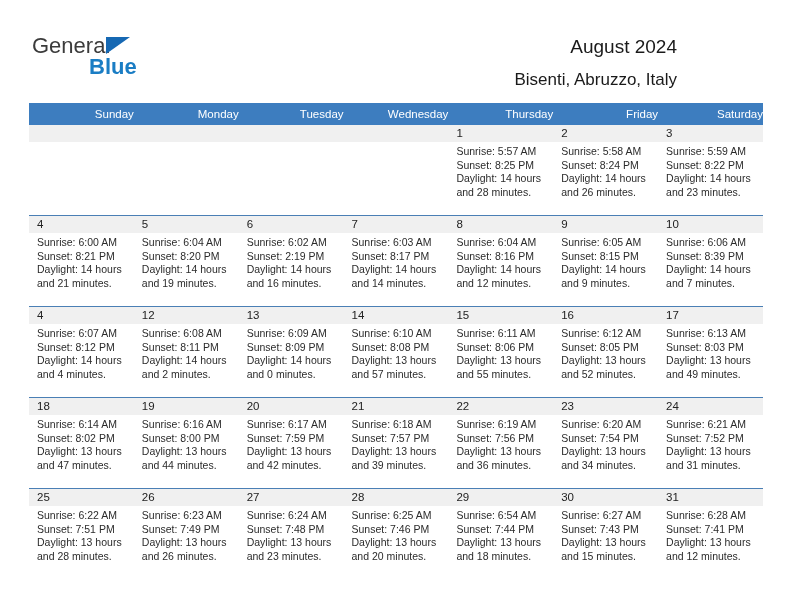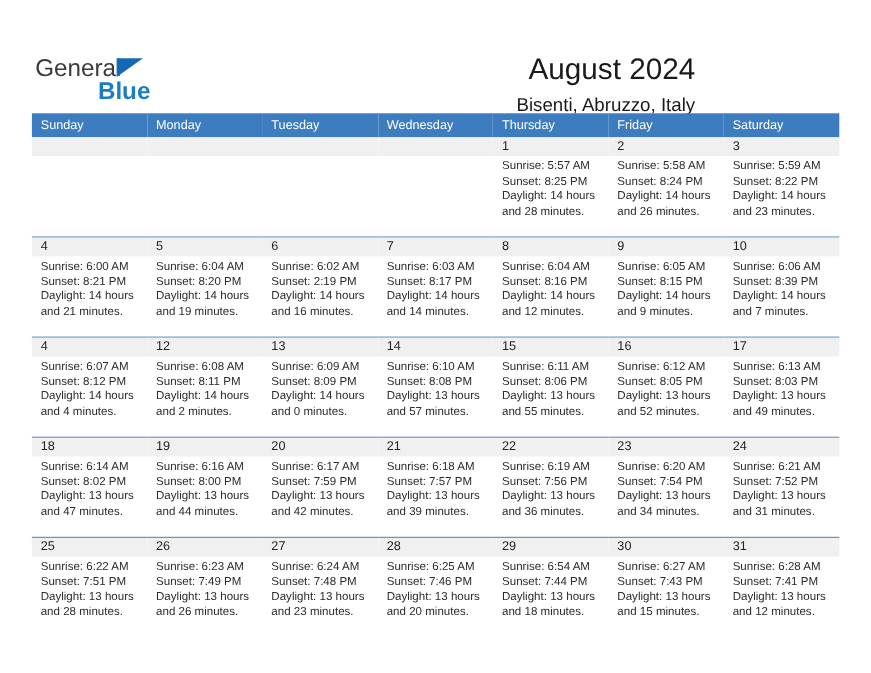--- a/index.html
+++ b/index.html
@@ -18,23 +18,24 @@
     position: relative;
     width: 792px;
     height: 612px;
     box-sizing: border-box;
   }
 
   
   .header {
     position: absolute;
     left: 0;
-    top: 16px;
+    top: 0;
     width: 668px;
     height: 100px;
+    padding-left: 45px;
   }
   .logo {
     position: absolute;
     left: 32px;
     top: 33px;
     width: 220px;
     height: 52px;
   }
   .logo-general {
     position: absolute;
@@ -64,21 +65,21 @@
     font-weight: bold;
   }
 
   .title-block {
     position: absolute;
     right: 36px;
     top: 30px;
     text-align: right;
   }
   .cal-title {
-    font-size: 27px;
+    font-size: 19px;
     color: #1a1a1a;
     line-height: 34px;
     white-space: nowrap;
     font-weight: normal;
   }
   .cal-subtitle {
     font-size: 17px;
     color: #1a1a1a;
     line-height: 22px;
     margin-top: 5px;
@@ -94,21 +95,21 @@
     border-collapse: collapse;
     table-layout: fixed;
   }
   .calendar col { width: 104.857px; }
 
   .calendar thead th {
     background: #3d7dbf;
     color: #ffffff;
     font-size: 11.5px;
     font-weight: normal;
-    text-align: left;
+    text-align: right;
     padding: 5px 0 5px 8px;
     height: 21px;
     box-sizing: border-box;
     border: none;
   }
 
   .calendar tbody td {
     vertical-align: top;
     padding: 0;
     height: 90px;

